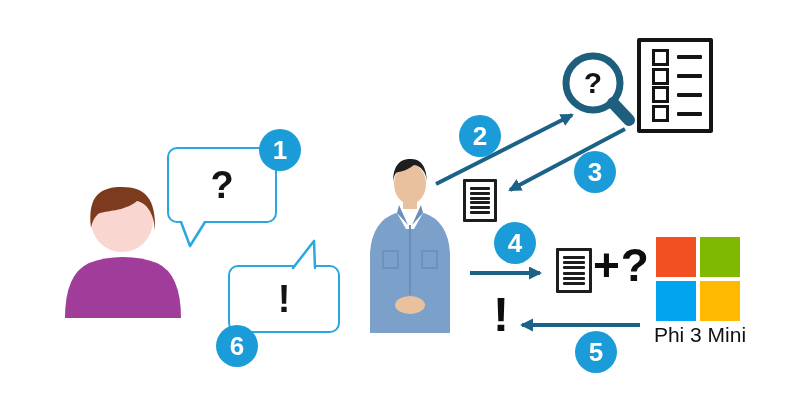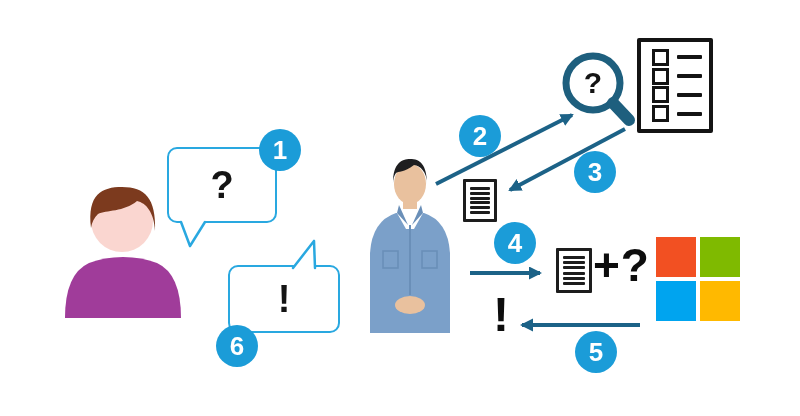--- a/index.html
+++ b/index.html
@@ -178,20 +178,21 @@
   <div class="plusq">+?</div>
 
   <div class="answer-mark">!</div>
 
   <div class="ms-logo">
     <div class="ms-red"></div>
     <div class="ms-green"></div>
     <div class="ms-blue"></div>
     <div class="ms-yellow"></div>
   </div>
+  <div class="model-label">Phi 3 Mini</div>
 
   <div class="badge" id="badge-1">1</div>
   <div class="badge" id="badge-2">2</div>
   <div class="badge" id="badge-3">3</div>
   <div class="badge" id="badge-4">4</div>
   <div class="badge" id="badge-5">5</div>
   <div class="badge" id="badge-6">6</div>
 
 </div>
 

